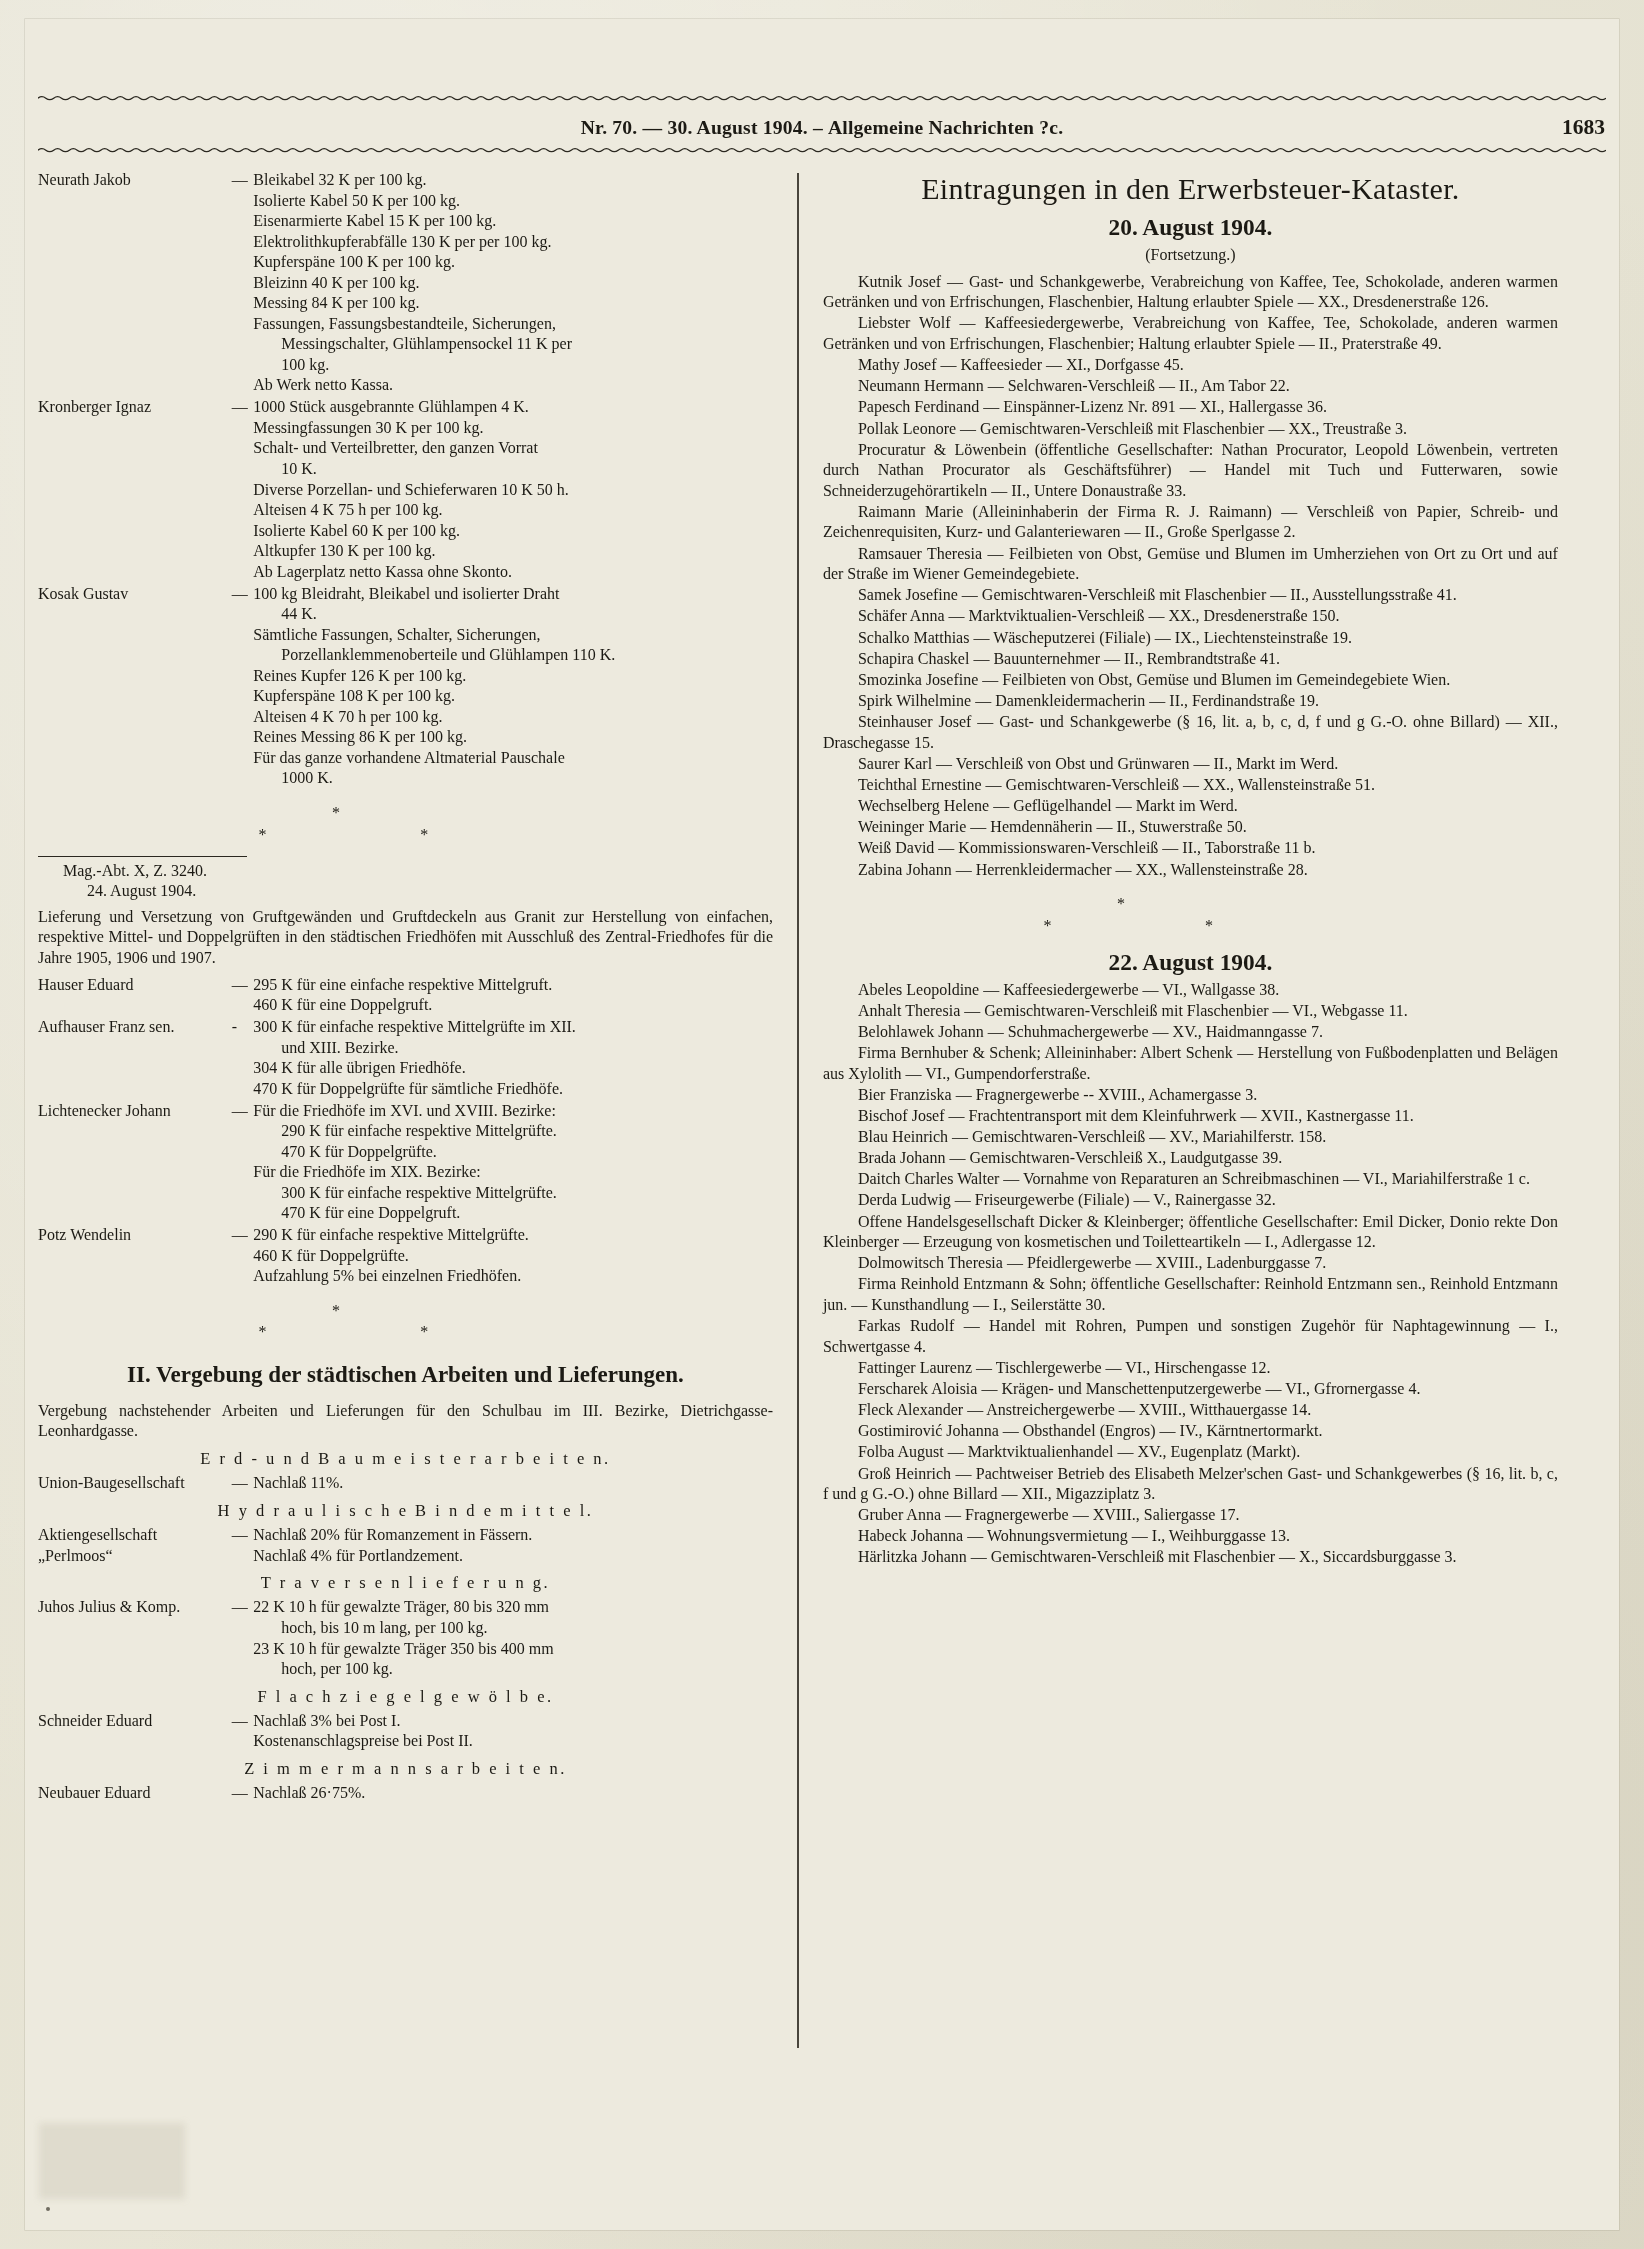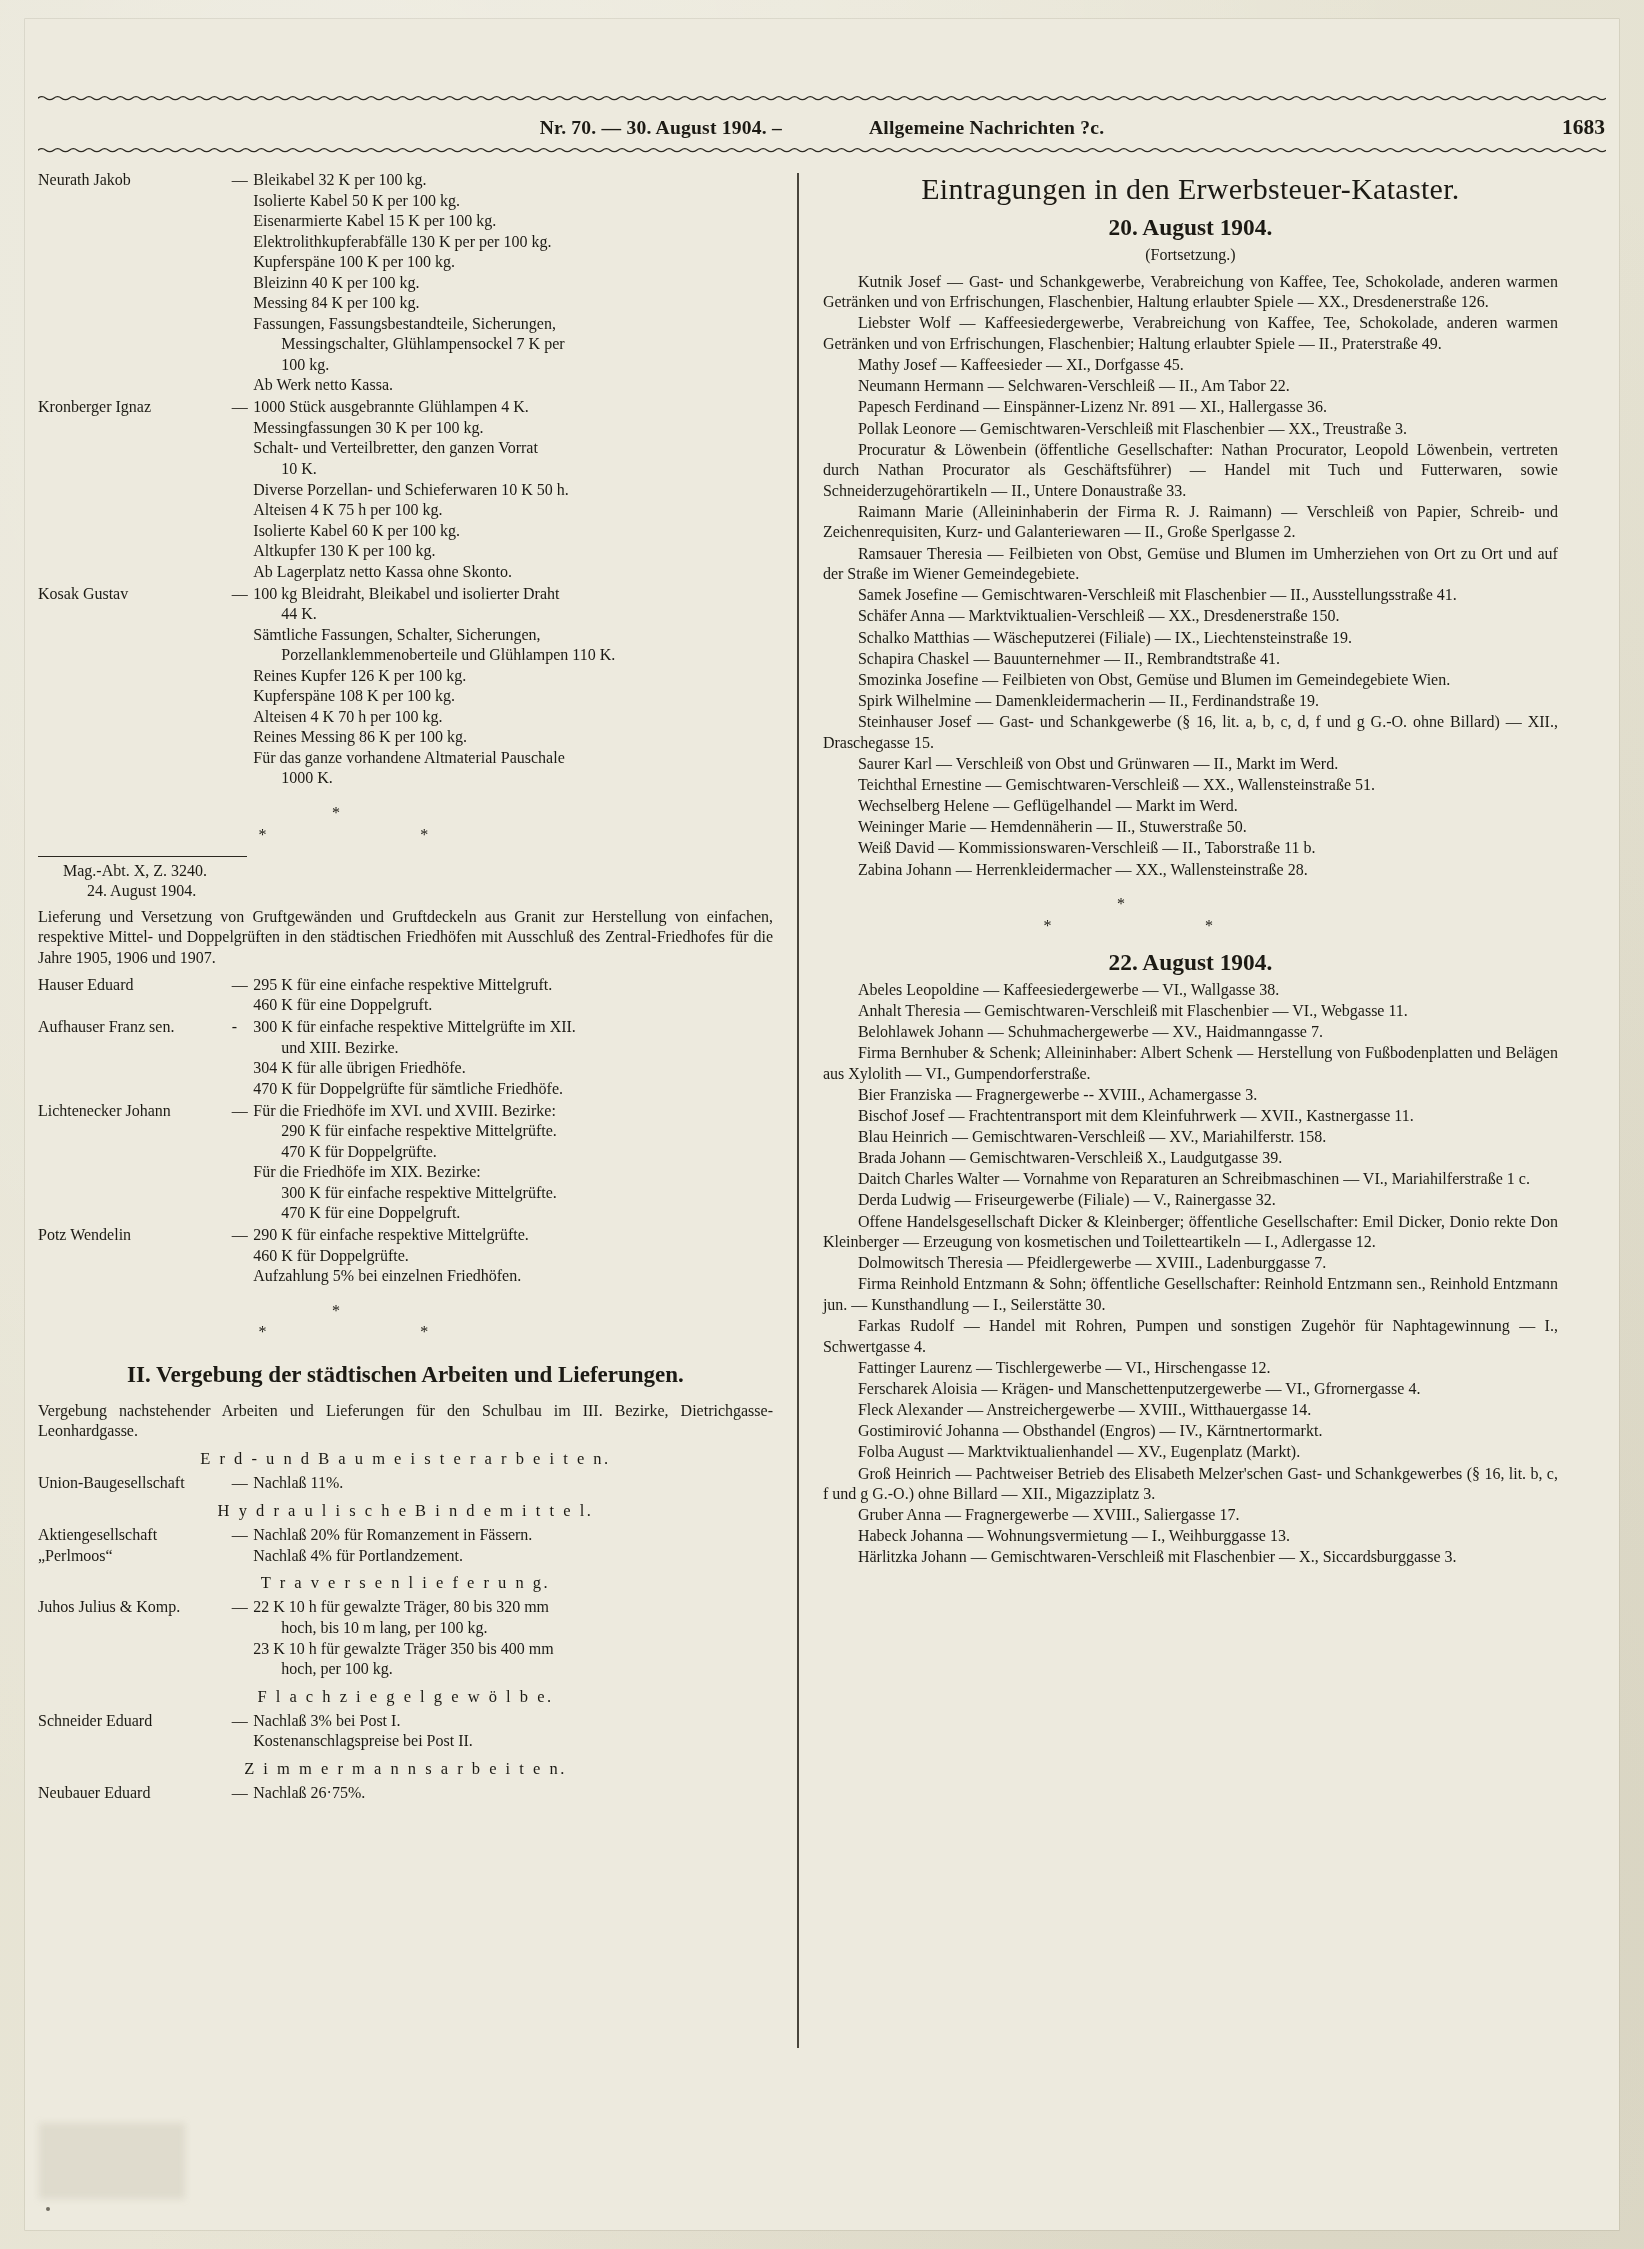--- a/index.html
+++ b/index.html
@@ -52,21 +52,20 @@
   .header-line {
     position: absolute;
     left: 38px;
     right: 38px;
     top: 117px;
     display: flex;
     align-items: center;
     justify-content: center;
     font-size: 19px;
     letter-spacing: 0.2px;
-    gap: 41px;
   }
   .header-center {
     font-weight: bold;
     font-size: 19.6px;
   }
   .page-number {
     position: absolute;
     right: 39px;
     top: 115px;
     font-weight: bold;
@@ -242,21 +241,21 @@
         <div class="dash">—</div>
         <div class="val">
           <div>Bleikabel 32 K per 100 kg.</div>
           <div>Isolierte Kabel 50 K per 100 kg.</div>
           <div>Eisenarmierte Kabel 15 K per 100 kg.</div>
           <div>Elektrolithkupferabfälle 130 K per per 100 kg.</div>
           <div>Kupferspäne 100 K per 100 kg.</div>
           <div>Bleizinn 40 K per 100 kg.</div>
           <div>Messing 84 K per 100 kg.</div>
           <div>Fassungen, Fassungsbestandteile, Sicherungen,</div>
-          <div class="ind">Messingschalter, Glühlampensockel 7 K per</div>
+          <div class="ind">Messingschalter, Glühlampensockel 11 K per</div>
           <div class="ind">100 kg.</div>
           <div>Ab Werk netto Kassa.</div>
         </div>
       </div>
 
       <div class="entry">
         <div class="nm">Kronberger Ignaz</div>
         <div class="dash">—</div>
         <div class="val">
           <div>1000 Stück ausgebrannte Glühlampen 4 K.</div>

